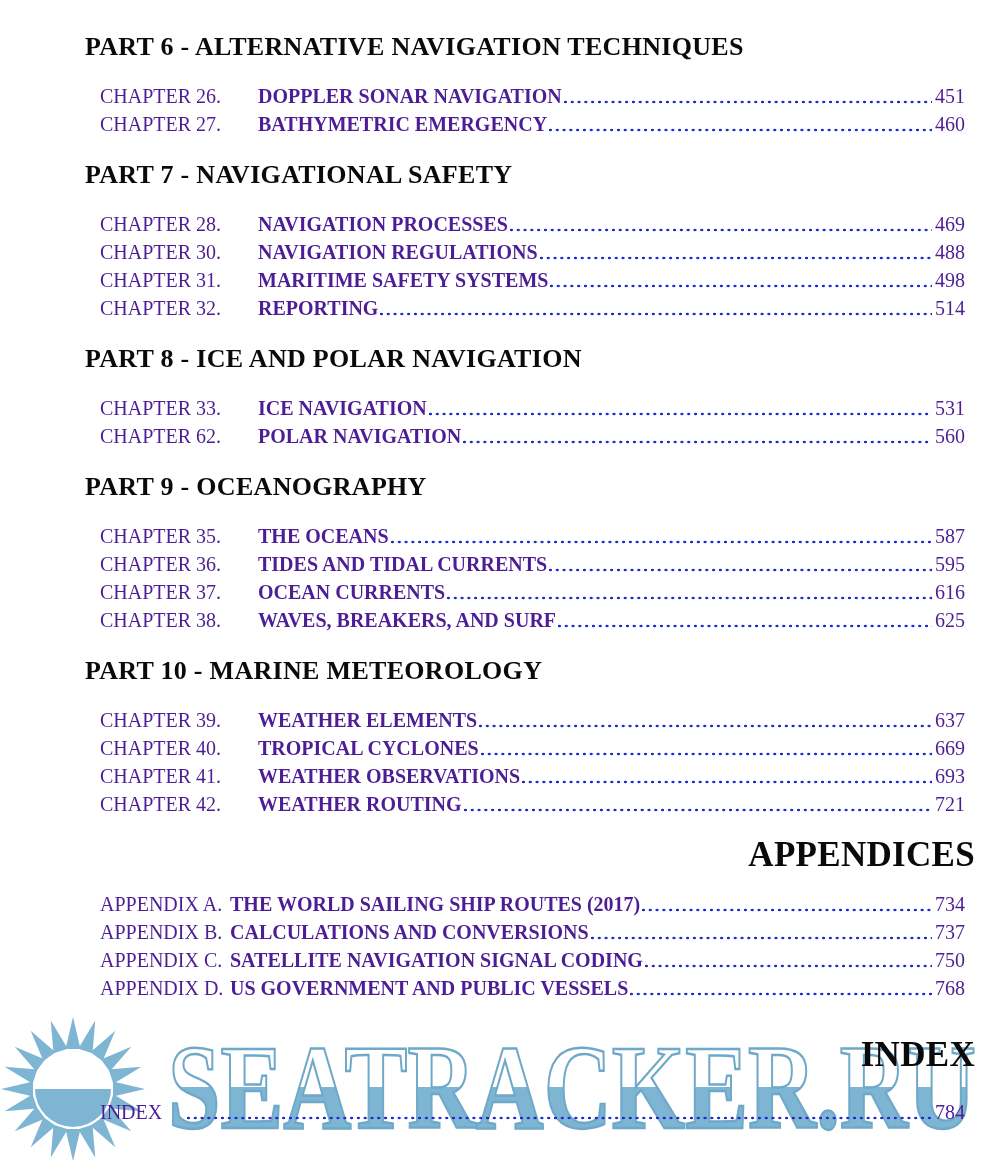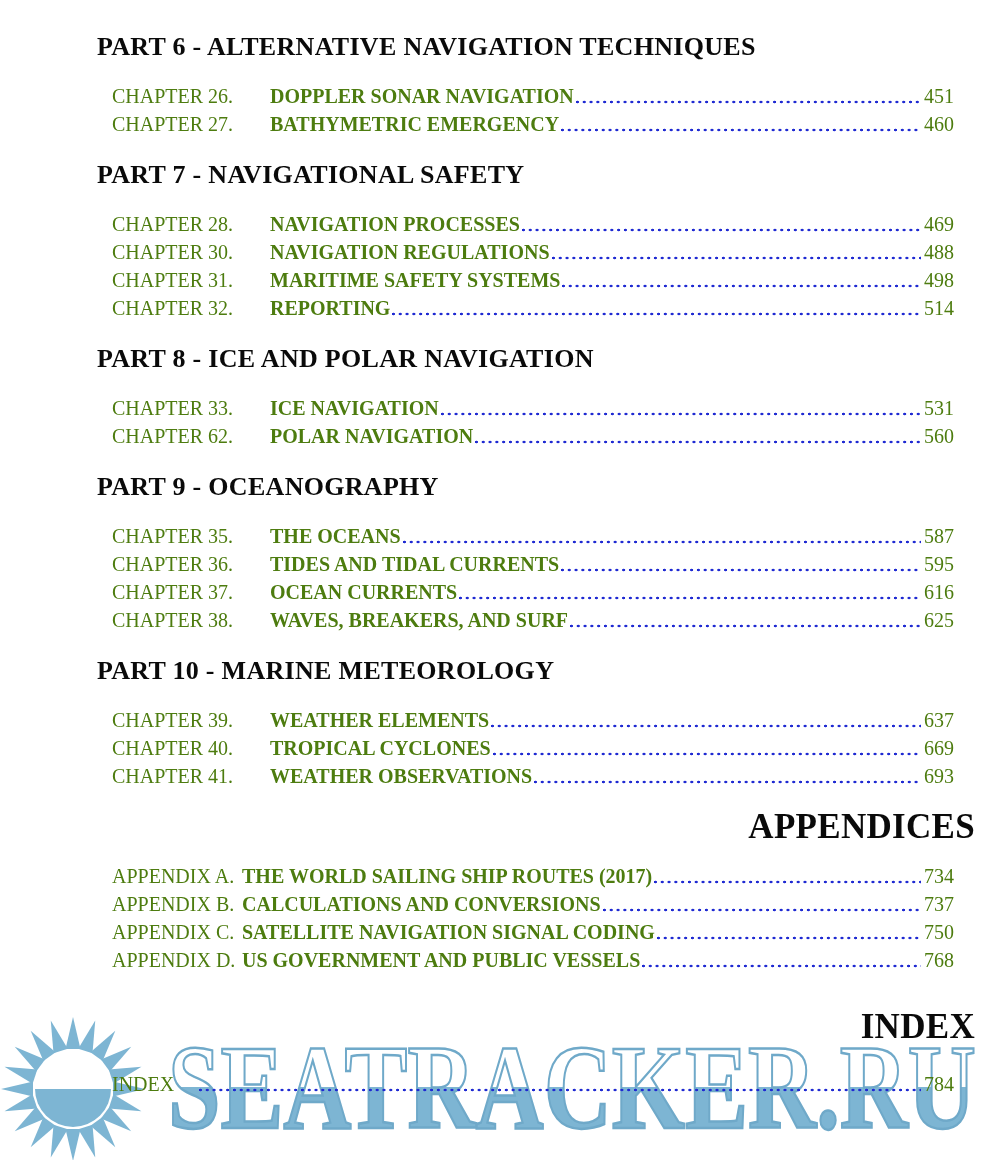--- a/index.html
+++ b/index.html
@@ -3,34 +3,34 @@
 <meta charset="utf-8">
 <style>
   html, body { margin: 0; padding: 0; }
   body {
     width: 984px; height: 1160px;
     background: #ffffff;
     position: relative;
     overflow: hidden;
     font-family: "Liberation Serif", serif;
   }
-  .content { position: relative; z-index: 2; padding-left: 12px; }
+  .content { position: relative; z-index: 2; }
   .part {
     font-size: 26px; line-height: 30px; font-weight: bold;
     color: #0a0a0a; margin: 22px 9px 20px 85px;
     white-space: nowrap; letter-spacing: 0.3px;
   }
   .part.first { margin-top: 32px; }
   .part.centered { text-align: right; font-size: 35px; }
   .part.index-head { margin-top: 38px; margin-bottom: 28px; }
   .entry {
     display: flex; align-items: baseline;
-    margin: 0 30px 0 100px;
+    margin: 0 19px 0 100px;
     font-size: 20px; line-height: 28px;
-    color: #4d7c0f; white-space: nowrap;
+    color: #4c1d95; white-space: nowrap;
   }
   .lbl { flex: 0 0 auto; }
   .lbl-ch { flex-basis: 158px; }
   .lbl-ap { flex-basis: 130px; }
   .lbl-ix { flex-basis: 85px; }
   .ttl { flex: 0 0 auto; font-weight: bold; }
   .dots {
     flex: 1 1 auto; min-width: 8px;
     align-self: flex-end;
     height: 4px; margin: 0 3px 6px 2px;
@@ -180,20 +180,26 @@
     <span class="ttl">TROPICAL CYCLONES</span>
     <span class="dots"></span>
     <span class="pg">669</span>
   </div>
   <div class="entry">
     <span class="lbl lbl-ch">CHAPTER 41.</span>
     <span class="ttl">WEATHER OBSERVATIONS</span>
     <span class="dots"></span>
     <span class="pg">693</span>
   </div>
+  <div class="entry">
+    <span class="lbl lbl-ch">CHAPTER 42.</span>
+    <span class="ttl">WEATHER ROUTING</span>
+    <span class="dots"></span>
+    <span class="pg">721</span>
+  </div>
 
   <h2 class="part centered">APPENDICES</h2>
   <div class="entry">
     <span class="lbl lbl-ap">APPENDIX A.</span>
     <span class="ttl">THE WORLD SAILING SHIP ROUTES (2017)</span>
     <span class="dots"></span>
     <span class="pg">734</span>
   </div>
   <div class="entry">
     <span class="lbl lbl-ap">APPENDIX B.</span>

